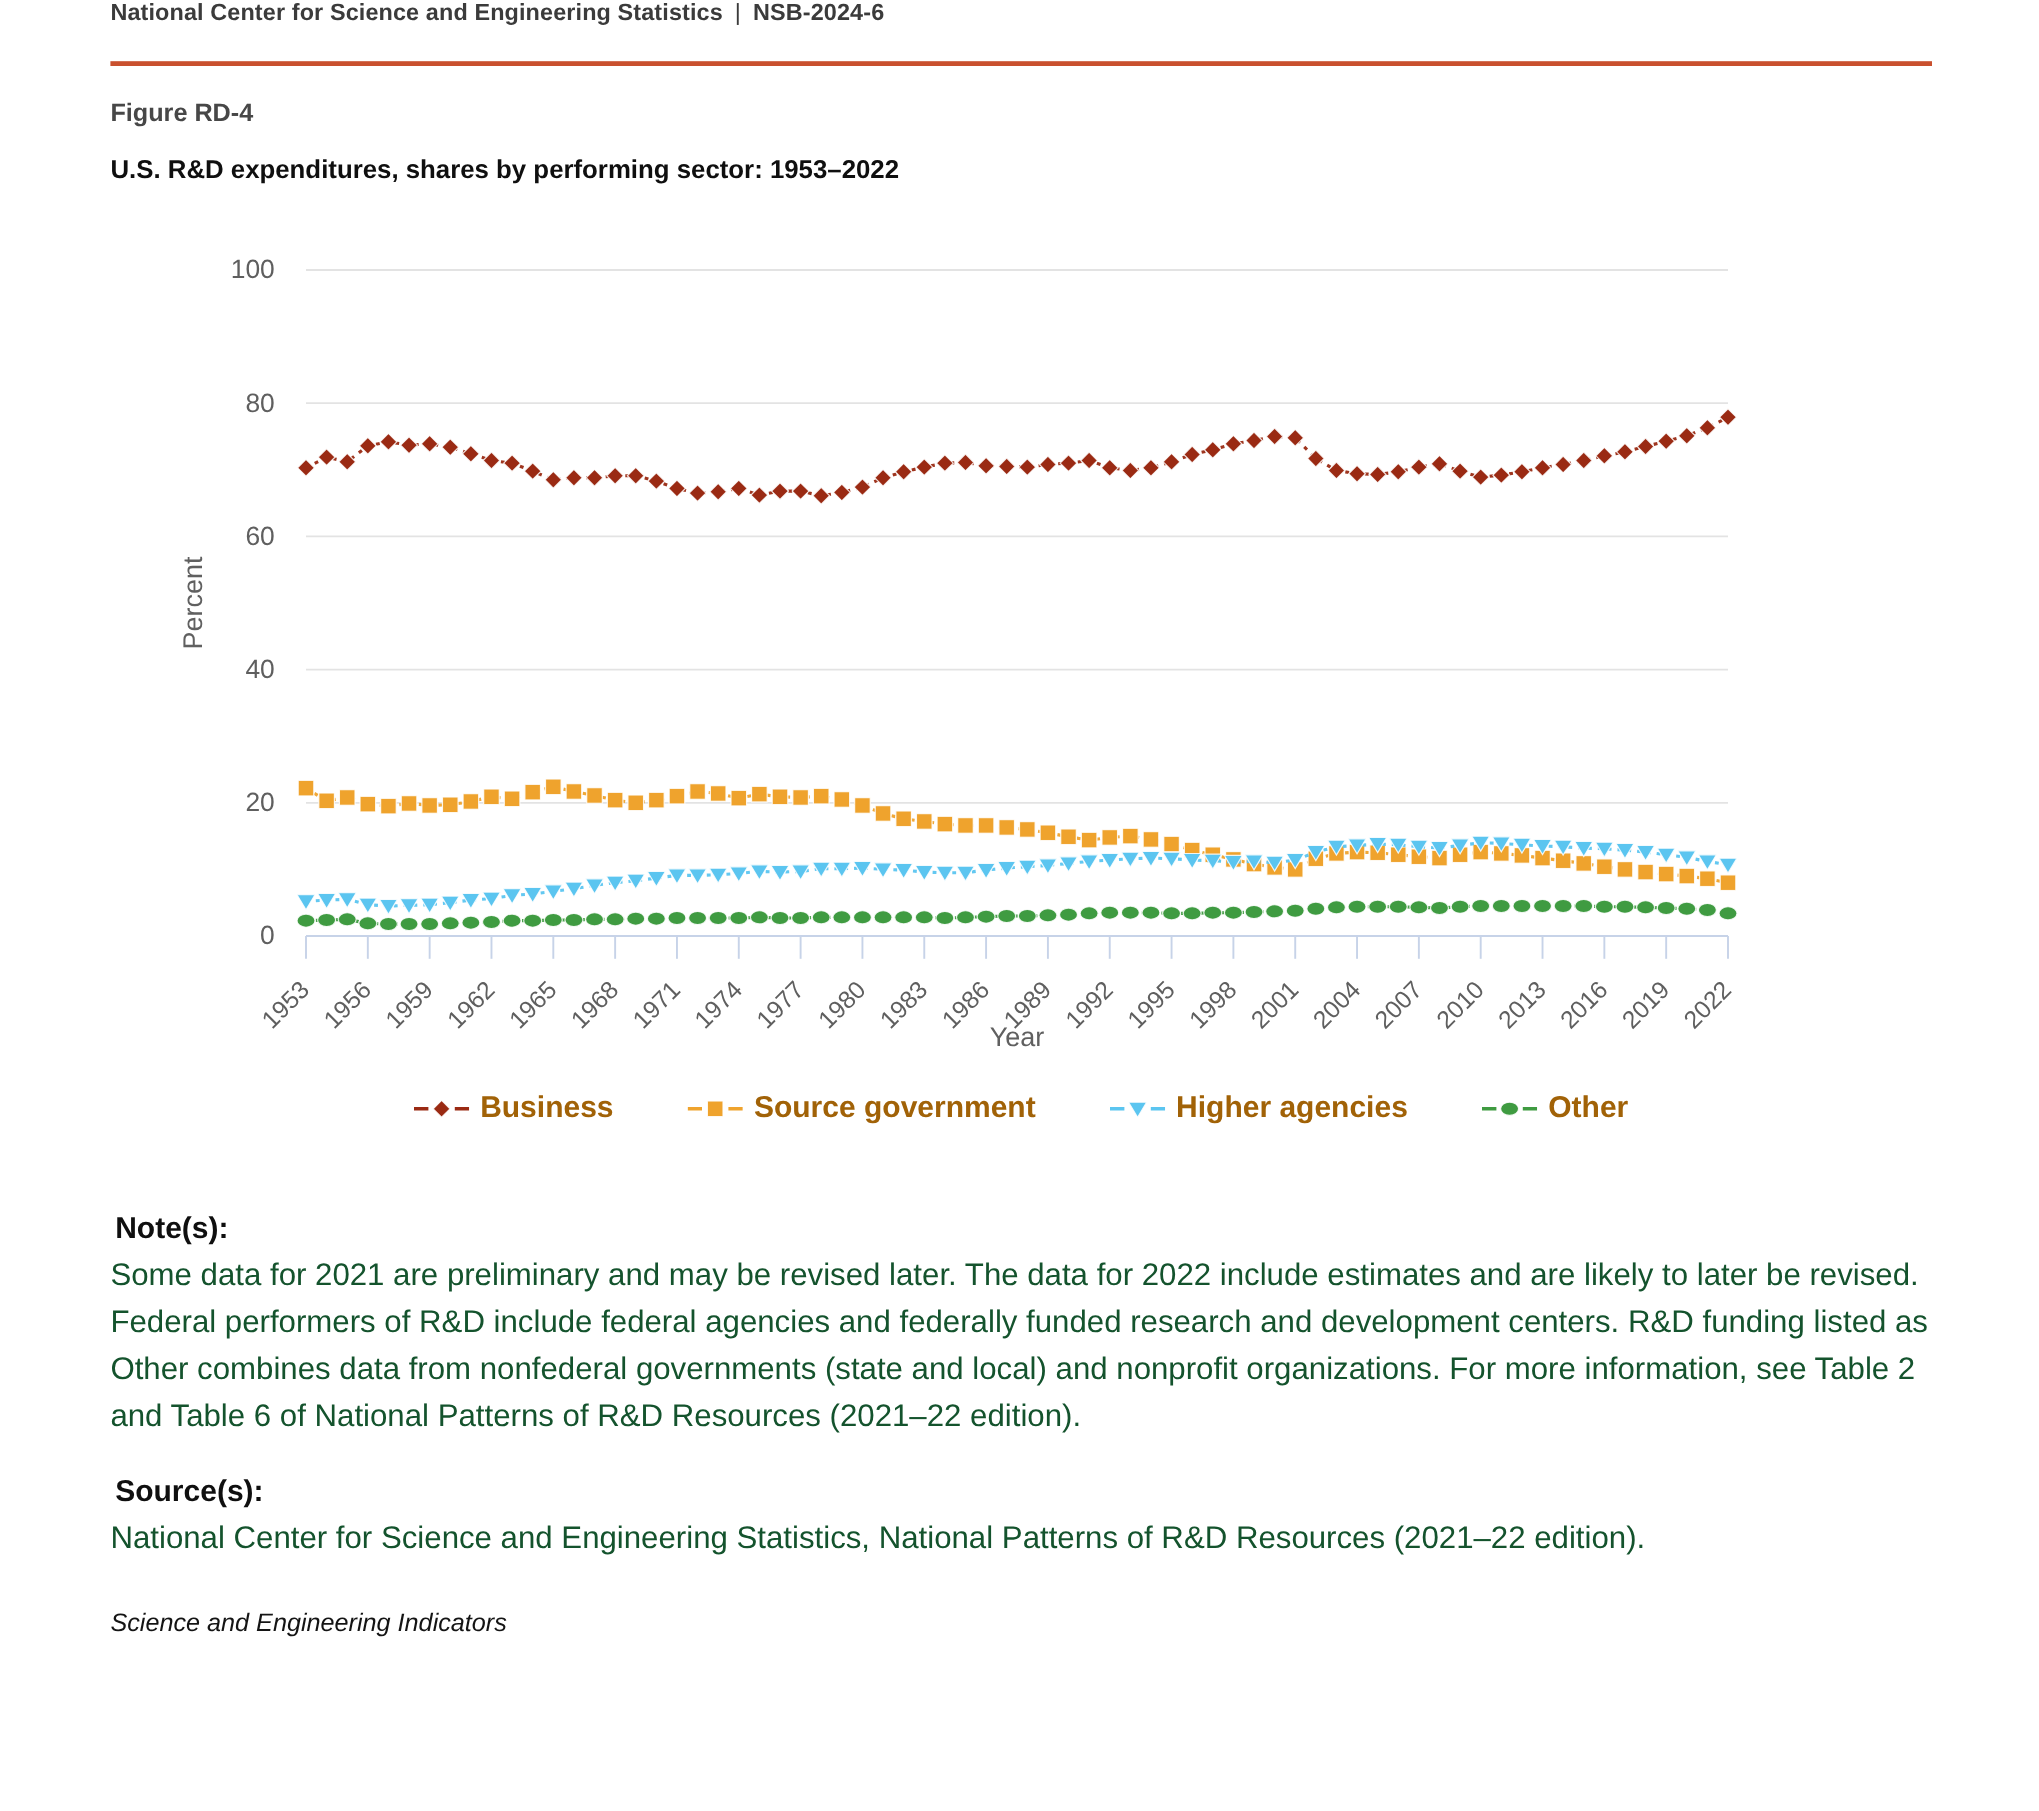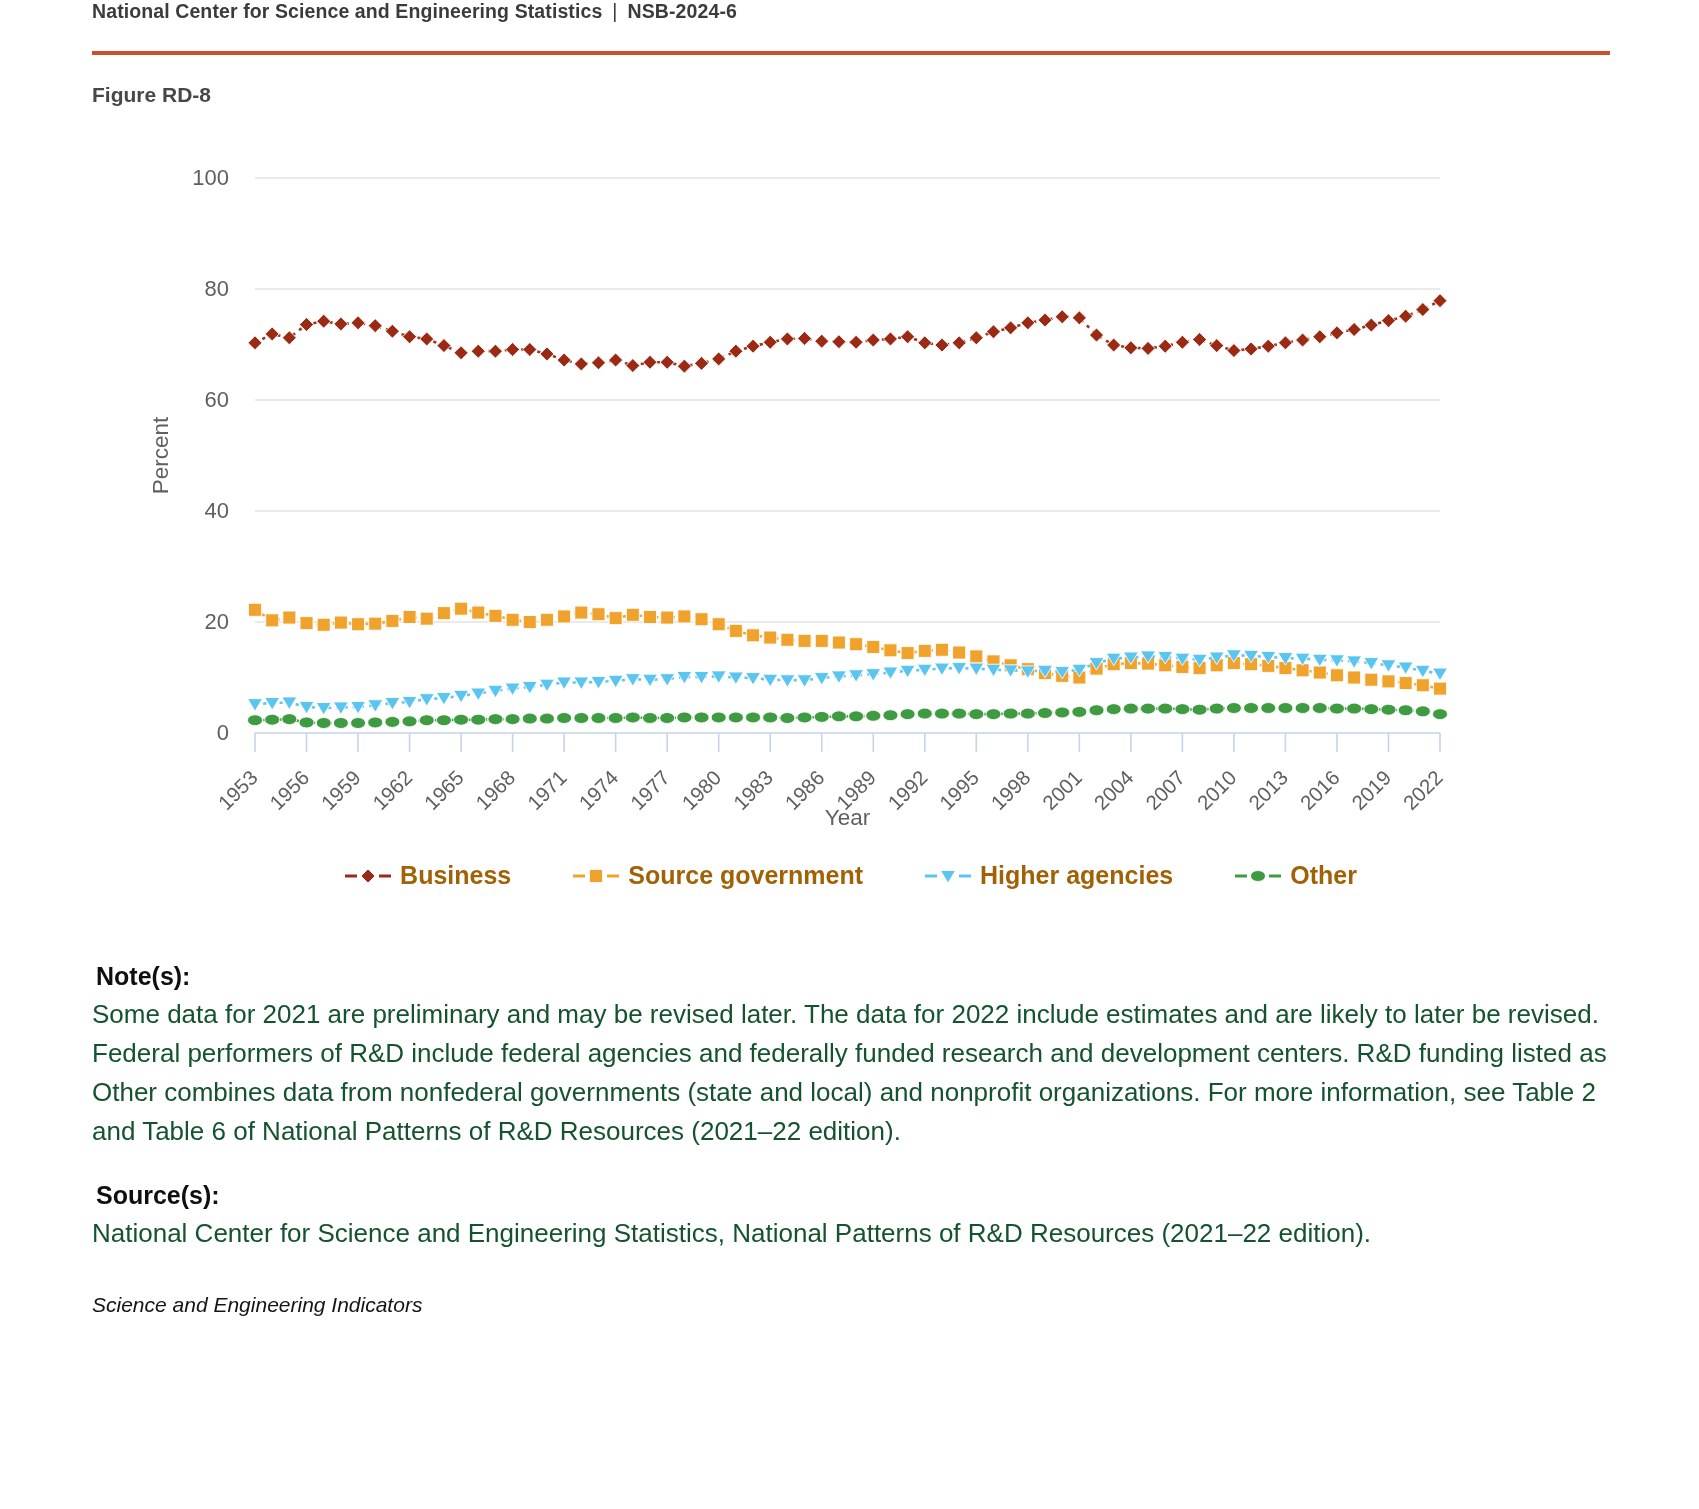--- a/index.html
+++ b/index.html
@@ -27,21 +27,22 @@
 
 <div class="page">
   <div class="inner">
 
     <div class="report-header">
       <span>National Center for Science and Engineering Statistics</span><span class="sep">|</span><span>NSB-2024-6</span>
     </div>
 
     <div class="accent-rule" style="background: rgb(201, 80, 46);"></div>
 
-    <div class="figure-label">Figure RD-8</div>
+    <div class="figure-label">Figure RD-4</div>
+    <h1 class="figure-title">U.S. R&amp;D expenditures, shares by performing sector: 1953–2022</h1>
 
     <div id="chart-wrap"><svg width="1520" height="722" viewBox="0 0 1520 722">
           <line x1="165" y1="612" x2="1350" y2="612" stroke="#c7d3e8" stroke-width="1.6"></line>
           <text x="139" y="619" text-anchor="end" font-size="22" fill="#5f5f5f">0</text>
           <line x1="165" y1="501" x2="1350" y2="501" stroke="#e3e3e3" stroke-width="1.5"></line>
           <text x="139" y="508" text-anchor="end" font-size="22" fill="#5f5f5f">20</text>
           <line x1="165" y1="390" x2="1350" y2="390" stroke="#e3e3e3" stroke-width="1.5"></line>
           <text x="139" y="397" text-anchor="end" font-size="22" fill="#5f5f5f">40</text>
           <line x1="165" y1="279" x2="1350" y2="279" stroke="#e3e3e3" stroke-width="1.5"></line>
           <text x="139" y="286" text-anchor="end" font-size="22" fill="#5f5f5f">60</text>

